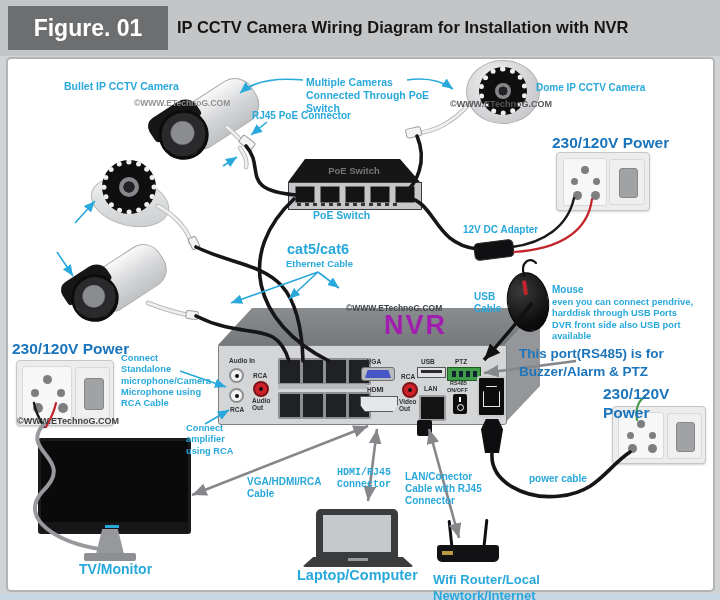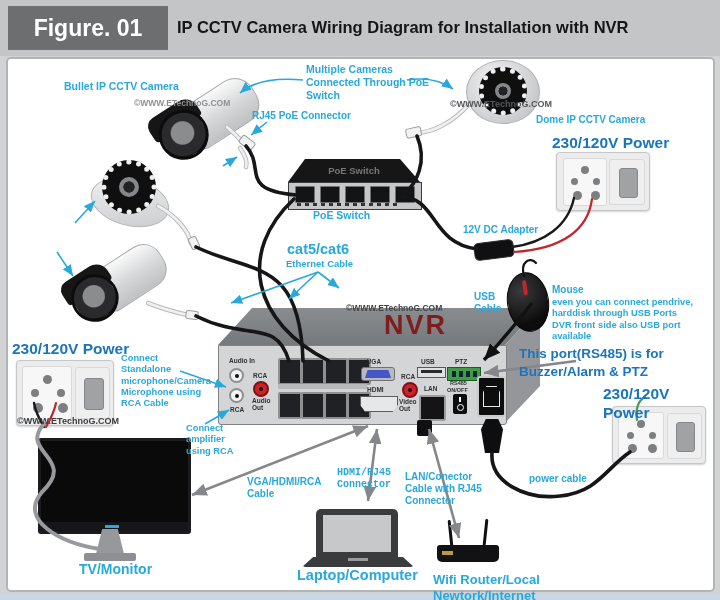--- a/index.html
+++ b/index.html
@@ -43,21 +43,21 @@
   .sw-front{position:absolute;left:288px;top:182px;width:132px;height:26px;background:#c6c7c9;border:1px solid #3c3c3e;}
   .sw-port{position:absolute;top:3px;width:18px;height:15px;background:#141414;border:1px solid #6e7072;border-radius:1px;}
   .sw-leds{position:absolute;left:8px;top:20px;width:104px;height:3px;
      background:repeating-linear-gradient(90deg,#333 0 4px,#c6c7c9 4px 8px);}
   
   .nvr-top{position:absolute;left:218px;top:308px;width:322px;height:37px;
      background:linear-gradient(180deg,#8a8d90,#76797c);
      clip-path:polygon(34px 0,100% 0,287px 100%,0 100%);}
   .nvr-side{position:absolute;left:505px;top:308px;width:35px;height:115px;background:#94969a;
      clip-path:polygon(0 37px,100% 0,100% 78px,0 115px);}
-  .nvr-title{position:absolute;left:384px;top:310px;font-size:27px;font-weight:bold;color:#7f1d1d;letter-spacing:2px;z-index:3;}
+  .nvr-title{position:absolute;left:384px;top:310px;font-size:27px;font-weight:bold;color:#a21caf;letter-spacing:2px;z-index:3;}
   .nvr-front{position:absolute;left:218px;top:345px;width:287px;height:78px;background:#d4d5d6;
      border:1px solid #7f8183;border-radius:0 0 3px 3px;}
   .pt{position:absolute;font-size:6.5px;font-weight:bold;color:#2f3133;white-space:pre-line;line-height:1.15;}
   .jack{position:absolute;border-radius:50%;background:#f3f3f3;border:2px solid #8d8f91;}
   .jack i{position:absolute;left:50%;top:50%;width:4px;height:4px;margin:-2px 0 0 -2px;border-radius:50%;background:#111;display:block;}
   .jack.red{background:#cf2128;border-color:#7c1318;}
   .rj45{position:absolute;width:20px;height:23px;background:#202124;border:2px solid #8e9092;border-radius:2px;}
   .net-strip{position:absolute;left:59px;top:38px;width:89px;height:5px;background:#b7b9ba;}
   .vga{position:absolute;left:142px;top:21px;width:32px;height:12px;background:#b9babc;border:1px solid #6f7173;border-radius:3px;}
   .vga i{position:absolute;left:3px;top:2px;right:3px;bottom:2px;background:#4556c8;display:block;
@@ -369,25 +369,25 @@
       <line x1="318" y1="272" x2="339" y2="288" marker-end="url(#mC)"></line>
       <line x1="180" y1="371" x2="226" y2="387" marker-end="url(#mC)"></line>
       <line x1="205" y1="424" x2="229" y2="410" marker-end="url(#mC)"></line>
     </g>
 
     <path d="M532,303 C515,325 498,345 484,360" stroke="#111" stroke-width="3.4" fill="none" marker-end="url(#mB)"></path>
     <path d="M524,276 C520,262 530,256 536,263" stroke="#111" stroke-width="2.2" fill="none" stroke-linecap="round"></path>
   </svg>
 
   <div class="lbl" style="left:64px;top:80px;font-size:10.5px;">Bullet IP CCTV Camera</div>
-  <div class="lbl" style="left:306px;top:63px;font-size:10.5px;">Multiple Cameras
+  <div class="lbl" style="left:306px;top:76px;font-size:10.5px;">Multiple Cameras
 Connected Through PoE
 Switch</div>
   <div class="lbl" style="left:252px;top:110px;font-size:10px;">RJ45 PoE Connector</div>
-  <div class="lbl" style="left:536px;top:82px;font-size:10px;margin-top:32px;">Dome IP CCTV Camera</div>
+  <div class="lbl" style="left:536px;top:82px;font-size:10px;">Dome IP CCTV Camera</div>
   <div class="lbl blue" style="left:552px;top:134px;font-size:15.5px;">230/120V Power</div>
   <div class="lbl" style="left:313px;top:209px;font-size:10.5px;">PoE Switch</div>
   <div class="lbl" style="left:463px;top:224px;font-size:10px;">12V DC Adapter</div>
   <div class="lbl" style="left:287px;top:241px;font-size:14.5px;">cat5/cat6</div>
   <div class="lbl" style="left:286px;top:258px;font-size:9.5px;">Ethernet Cable</div>
   <div class="lbl" style="left:474px;top:291px;font-size:10px;">USB
 Cable</div>
   <div class="lbl" style="left:552px;top:284px;font-size:10px;">Mouse</div>
   <div class="lbl" style="left:552px;top:297px;font-size:9.3px;">even you can connect pendrive,
 harddisk through USB Ports

